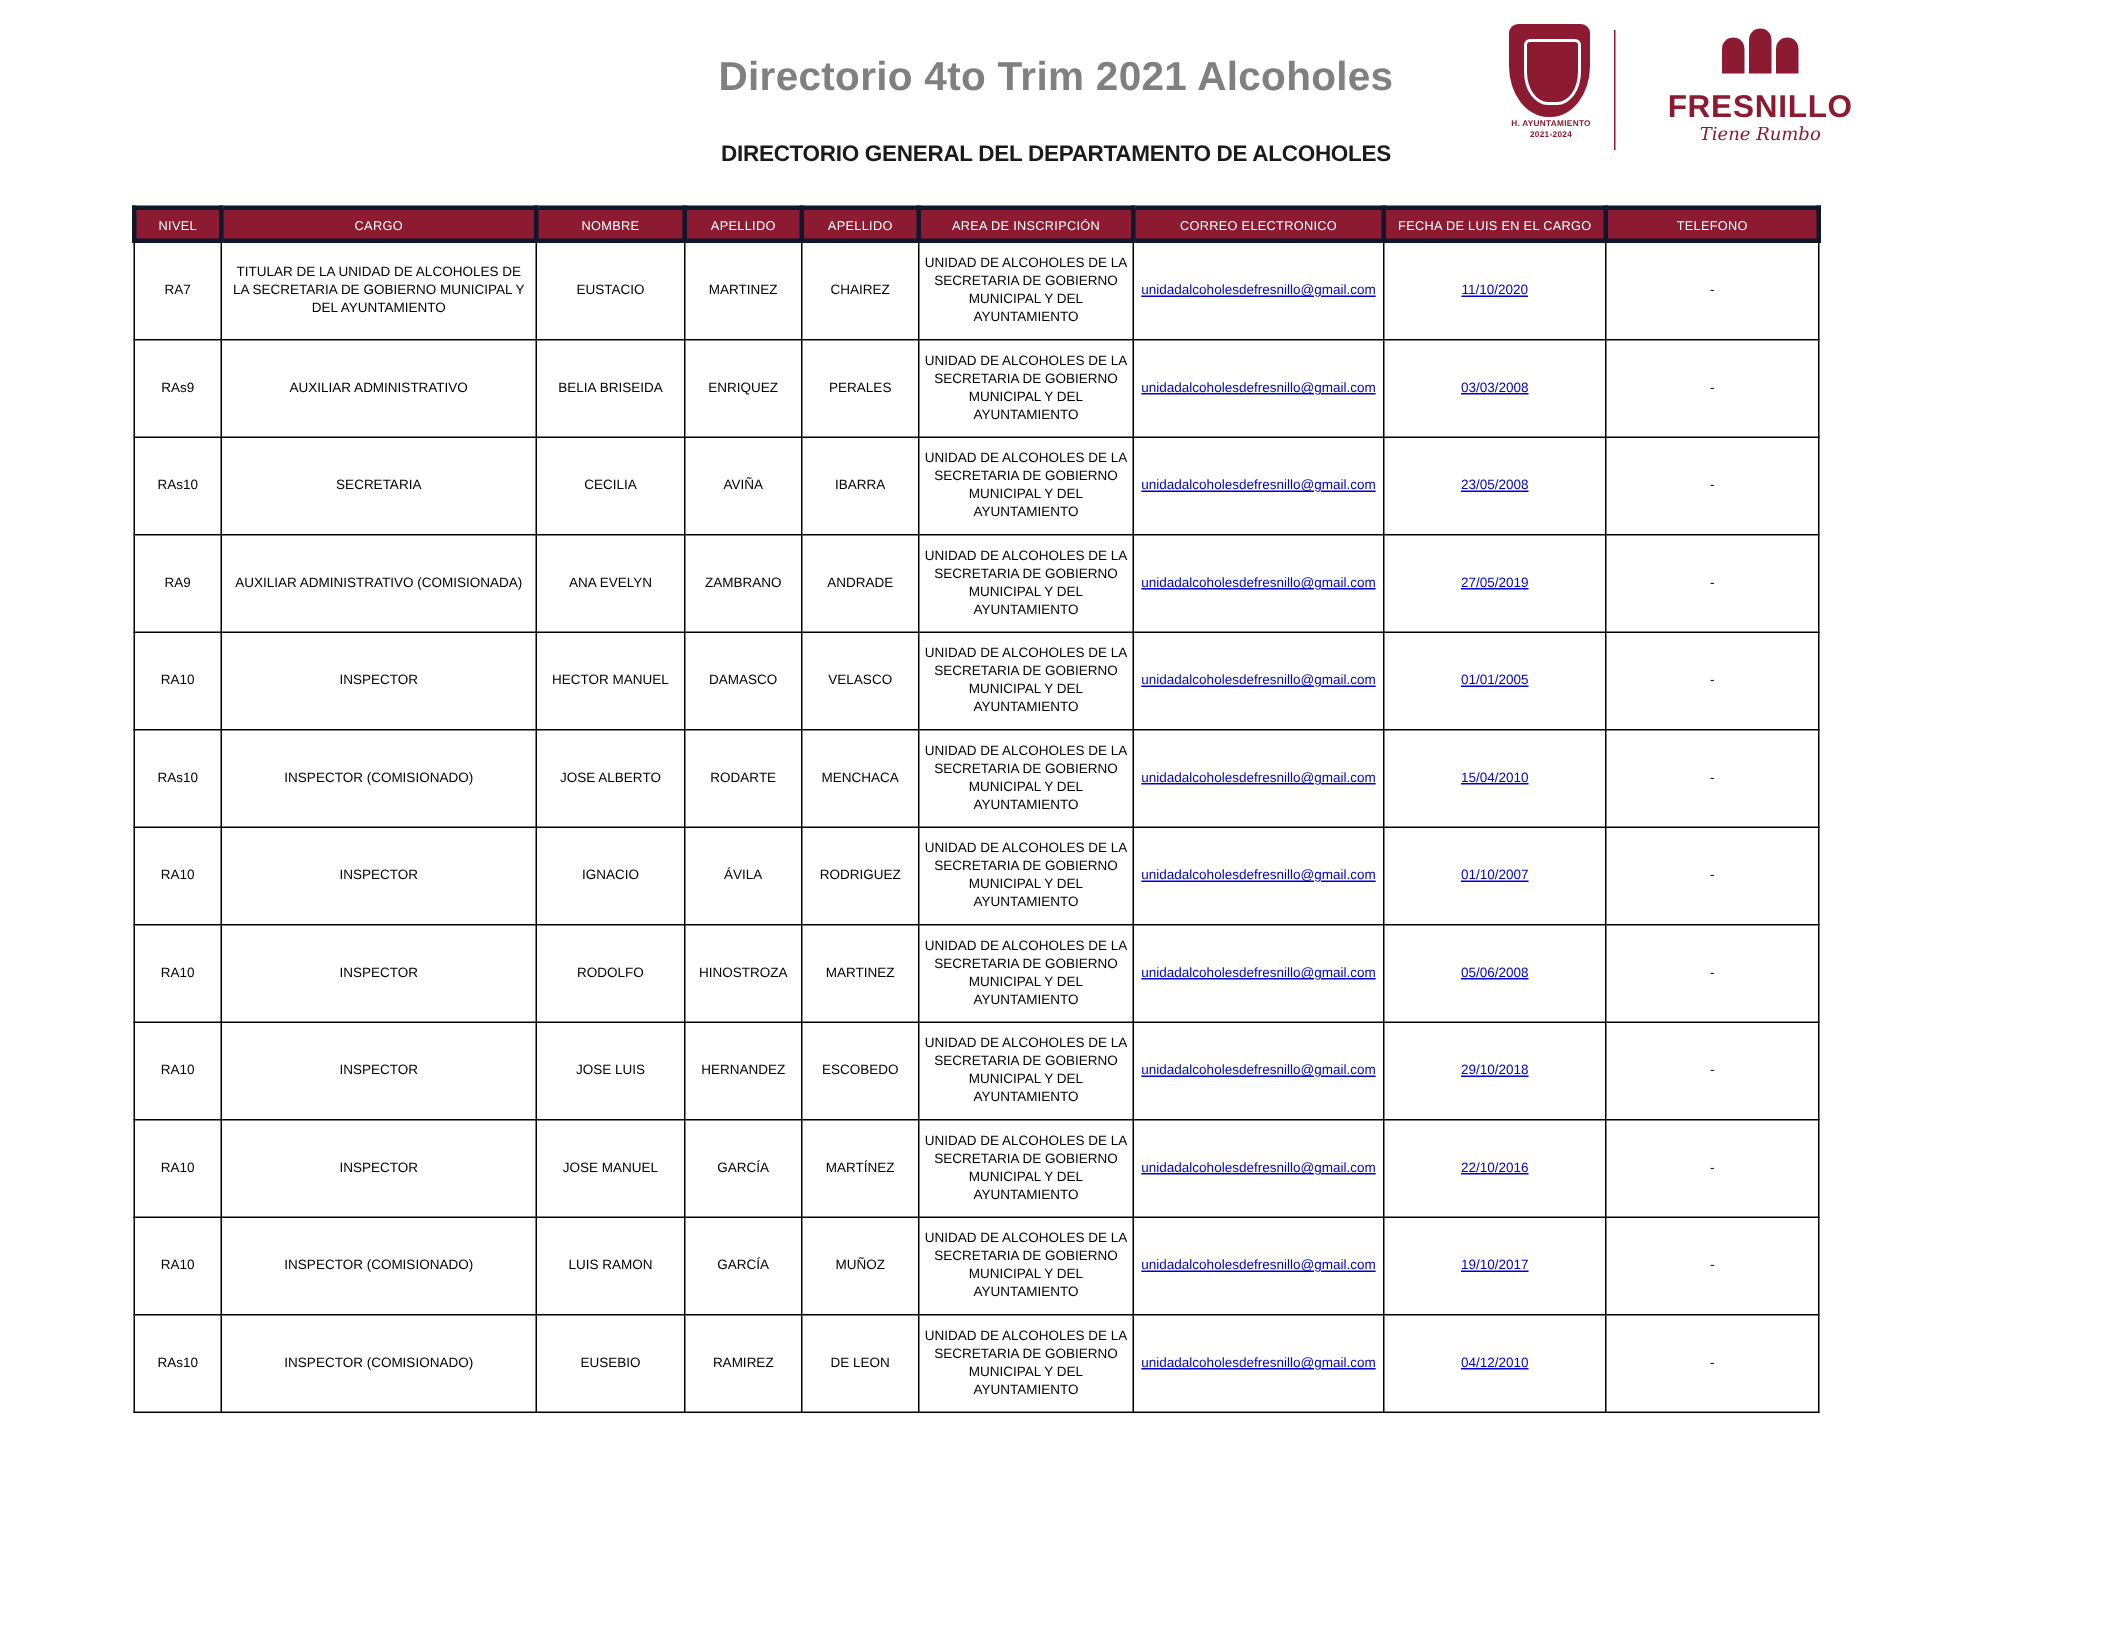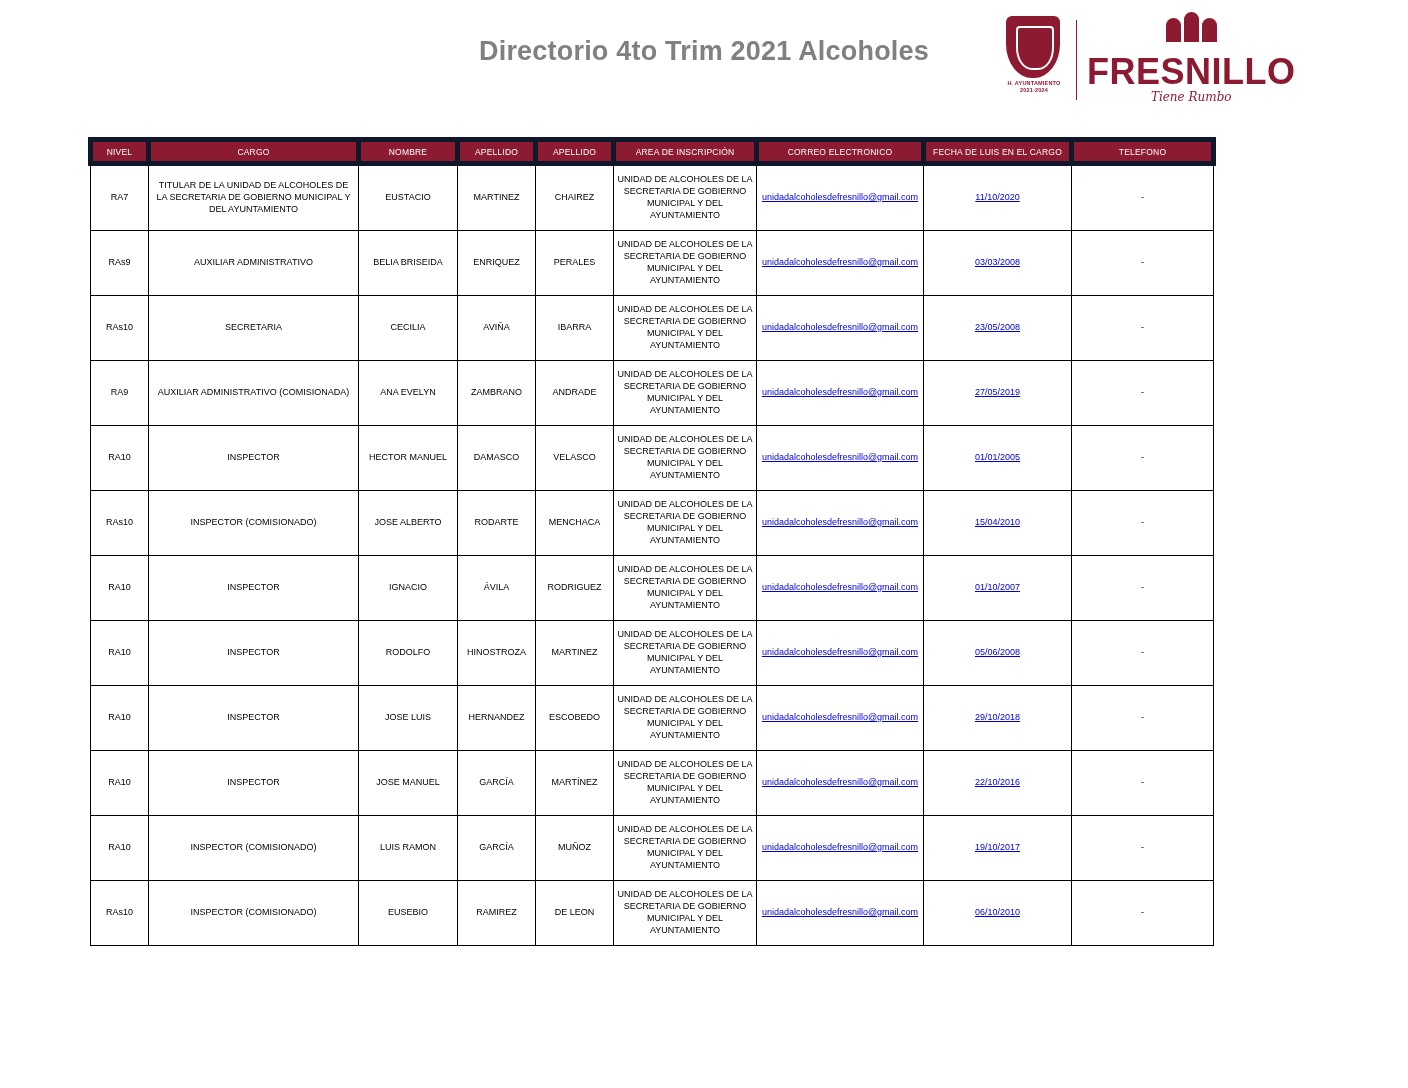--- a/index.html
+++ b/index.html
@@ -114,21 +114,21 @@
     width: 15px;
     height: 24px;
     background: #8c1b32;
     border-radius: 8px 8px 0 0;
   }
   .brand-arches .arch.tall {
     height: 30px;
     border-radius: 9px 9px 0 0;
   }
   .brand-name {
-    font-size: 36px;
+    font-size: 21px;
     font-weight: bold;
     color: #8c1b32;
     letter-spacing: 0.5px;
     line-height: 1;
     margin-top: 12px;
   }
   .brand-tagline {
     font-family: "DejaVu Serif", serif;
     font-style: italic;
     font-size: 12px;
@@ -149,21 +149,21 @@
     table-layout: fixed;
     width: 1123px;
   }
   table.directory th {
     background: #8c1b32;
     color: #ffffff;
     font-size: 8.5px;
     font-weight: normal;
     letter-spacing: 0.2px;
     padding: 3px 2px;
-    border: 5px solid #0f172a;
+    border: 3px solid #0f172a;
     text-align: center;
     vertical-align: middle;
     height: 13px;
   }
   table.directory td {
     border: 1px solid #000000;
     font-size: 9px;
     text-align: center;
     vertical-align: middle;
     padding: 4px 3px;
@@ -195,20 +195,21 @@
   col.c-area   { width: 143px; }
   col.c-email  { width: 167px; }
   col.c-fecha  { width: 148px; }
   col.c-tel    { width: 142px; }
 </style>
 </head>
 <body>
 
 <div class="header">
   <div class="main-title">Directorio 4to Trim 2021 Alcoholes</div>
+  <div class="subtitle">DIRECTORIO GENERAL DEL DEPARTAMENTO DE ALCOHOLES</div>
 
   <div class="logo-block">
     <div class="shield">
       <div class="shield-body"></div>
       <div class="shield-inner"></div>
       <div class="shield-caption">
         <div>H. AYUNTAMIENTO</div>
         <div>2021-2024</div>
       </div>
     </div>
@@ -374,18 +375,18 @@
         <td class="tel">-</td>
       </tr>
       <tr>
         <td>RAs10</td>
         <td class="cargo">INSPECTOR  (COMISIONADO)</td>
         <td>EUSEBIO</td>
         <td>RAMIREZ</td>
         <td>DE LEON</td>
         <td class="area">UNIDAD DE ALCOHOLES DE LA SECRETARIA DE GOBIERNO MUNICIPAL Y DEL AYUNTAMIENTO</td>
         <td class="email">unidadalcoholesdefresnillo@gmail.com</td>
-        <td class="fecha">06/10/2010</td>
+        <td class="fecha">04/12/2010</td>
         <td class="tel">-</td>
       </tr>
     </tbody>
   </table>
 </div>
 
 </body></html>

